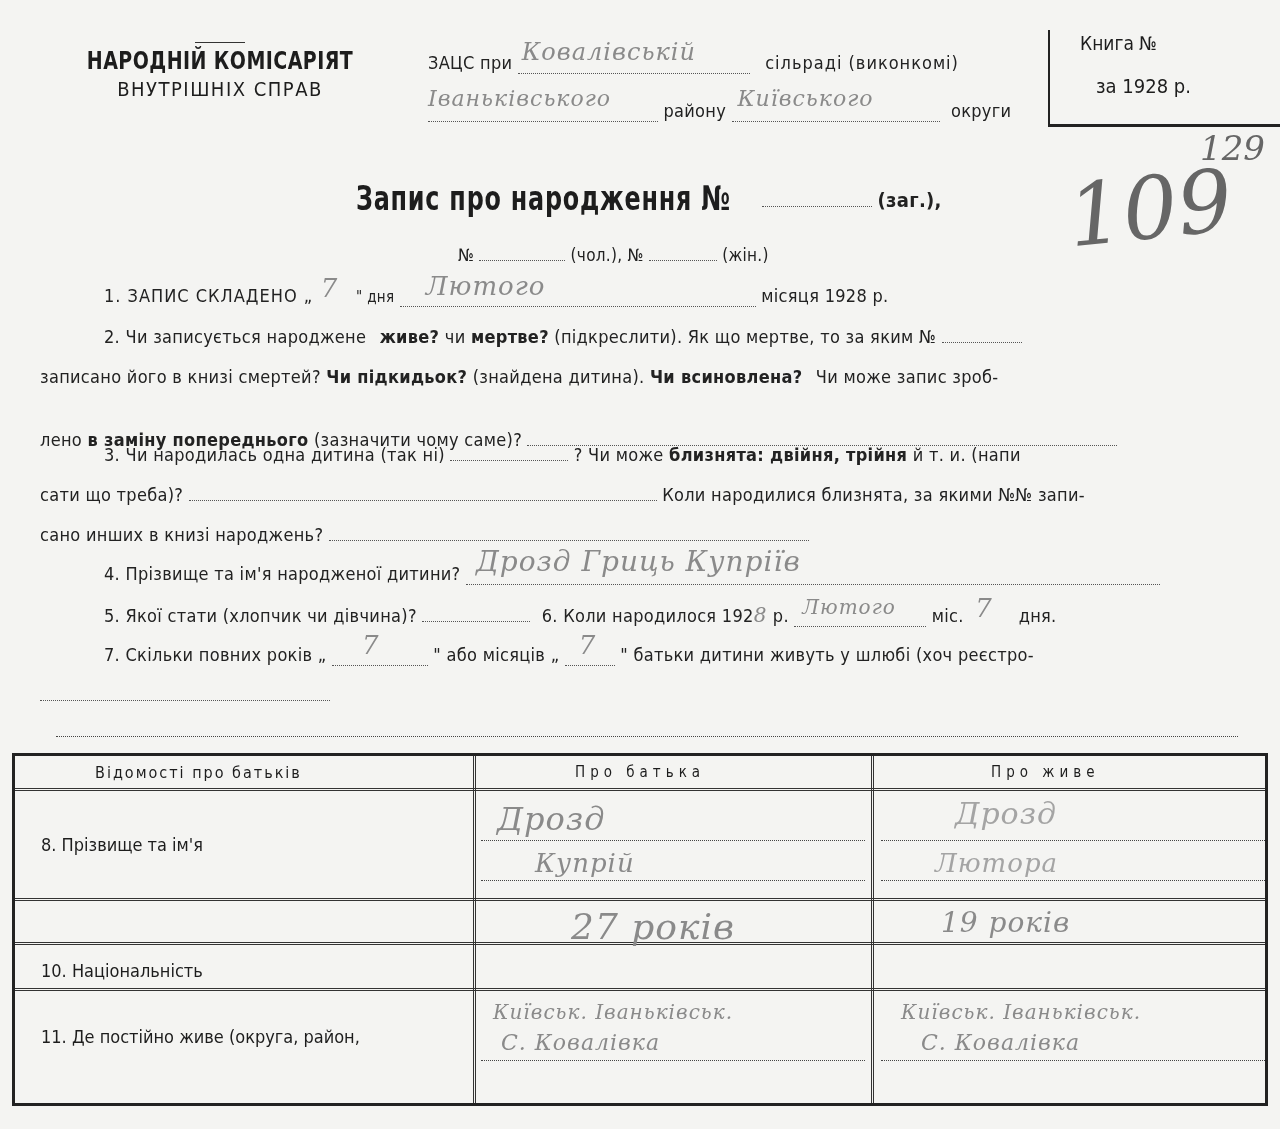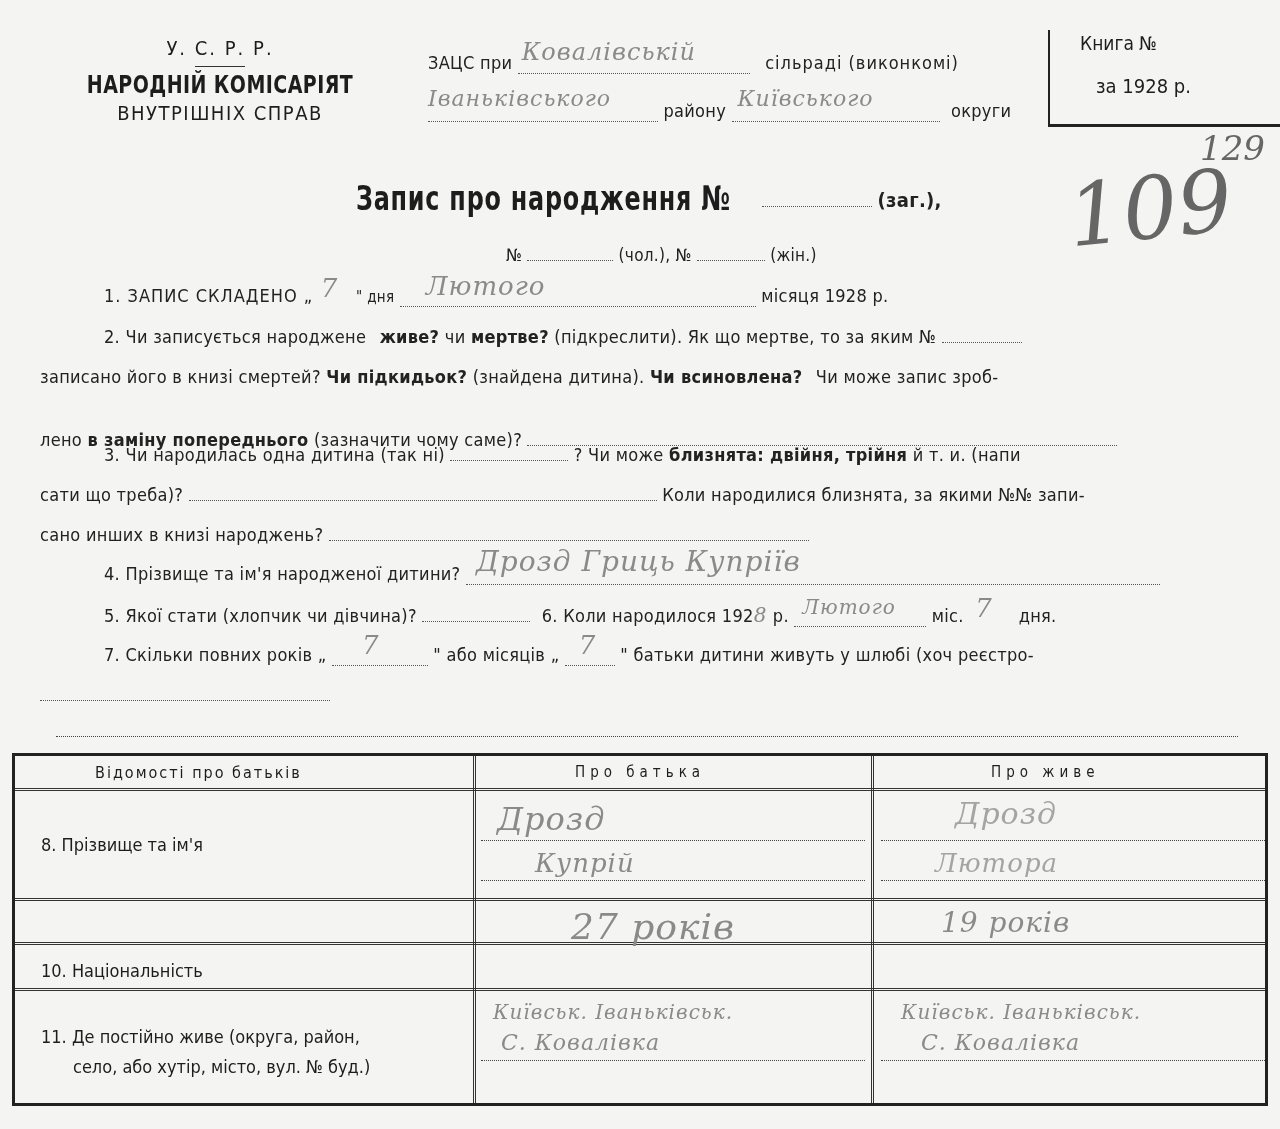--- a/index.html
+++ b/index.html
@@ -44,21 +44,20 @@
   .hline { position:absolute; left:0; right:0; border-top:3px double #333; }
   .cell-text { position:absolute; font-size:18px; white-space:nowrap; }
   .dotline { position:absolute; border-top:1px dotted #444; }
 
   .margin-num { font-family:"DejaVu Serif", serif; font-style:italic; color:#777; }
 </style>
 </head>
 <body>
 
 <div id="hdr-left" class="abs">
-  <div class="l1">У. С. Р. Р.</div>
   <div class="rule"></div>
   <div class="l2">НАРОДНІЙ КОМІСАРІЯТ</div>
   <div class="l3">ВНУТРІШНІХ СПРАВ</div>
 </div>
 
 <div class="abs print" style="left:428px; top:52px;">
   <span>ЗАЦС при</span>
   <span style="display:inline-block; width:232px; border-bottom:1px dotted #555; position:relative;">
     <span class="hand" style="position:absolute; left:4px; top:-14px; font-size:24px;">Ковалівській</span>&nbsp;
   </span>
@@ -84,21 +83,21 @@
 <div class="abs margin-num" style="left:1068px; top:158px; font-size:86px; transform:rotate(-6deg); color:#666;">109</div>
 <div class="abs margin-num" style="left:1200px; top:128px; font-size:34px; color:#666;">129</div>
 
 <div id="title" class="abs">
   <span>Запис про народження №</span>
 </div>
 <div class="abs print" style="left:762px; top:188px;">
   <span class="dots" style="width:110px;"></span>
   <span style="font-size:20px; font-weight:bold;">(заг.),</span>
 </div>
-<div class="abs print" style="left:458px; top:245px; font-size:17px;margin-left:48px;">
+<div class="abs print" style="left:458px; top:245px; font-size:17px;">
   <span>№</span>
   <span class="dots" style="width:86px;"></span>
   <span>(чол.), №</span>
   <span class="dots" style="width:68px;"></span>
   <span>(жін.)</span>
 </div>
 
 <div class="abs print" style="left:104px; top:285px;">
   <span style="letter-spacing:1px;">1. ЗАПИС СКЛАДЕНО „</span>
   <span style="display:inline-block; width:32px; position:relative;">
@@ -211,20 +210,19 @@
   <div class="cell-text hand" style="left:920px; top:92px; font-size:26px; color:#a4a4a4;">Лютора</div>
 
   <div class="cell-text hand" style="left:556px; top:150px; font-size:36px;">27 років</div>
   <div class="cell-text hand" style="left:926px; top:150px; font-size:28px;">19 років</div>
 
   <div class="cell-text" style="left:26px; top:204px;">10. Національність</div>
   <div class="cell-text" style="left:470px; top:196px; width:380px; height:34px;"></div>
   <div class="cell-text" style="left:866px; top:196px; width:380px; height:34px;"></div>
 
   <div class="cell-text" style="left:26px; top:270px;">11. Де постійно живе (округа, район,</div>
-  <div class="cell-text" style="left:58px; top:300px;">село, або хутір, місто, вул. № буд.)</div>
   <div class="dotline" style="left:466px; width:384px; top:304px;"></div>
   <div class="dotline" style="left:866px; width:384px; top:304px;"></div>
   <div class="cell-text hand" style="left:478px; top:244px; font-size:20px;">Київськ. Іваньківськ.</div>
   <div class="cell-text hand" style="left:486px; top:274px; font-size:22px;">С. Ковалівка</div>
   <div class="cell-text hand" style="left:886px; top:244px; font-size:20px;">Київськ. Іваньківськ.</div>
   <div class="cell-text hand" style="left:906px; top:274px; font-size:22px;">С. Ковалівка</div>
 </div>
 
 </body></html>

